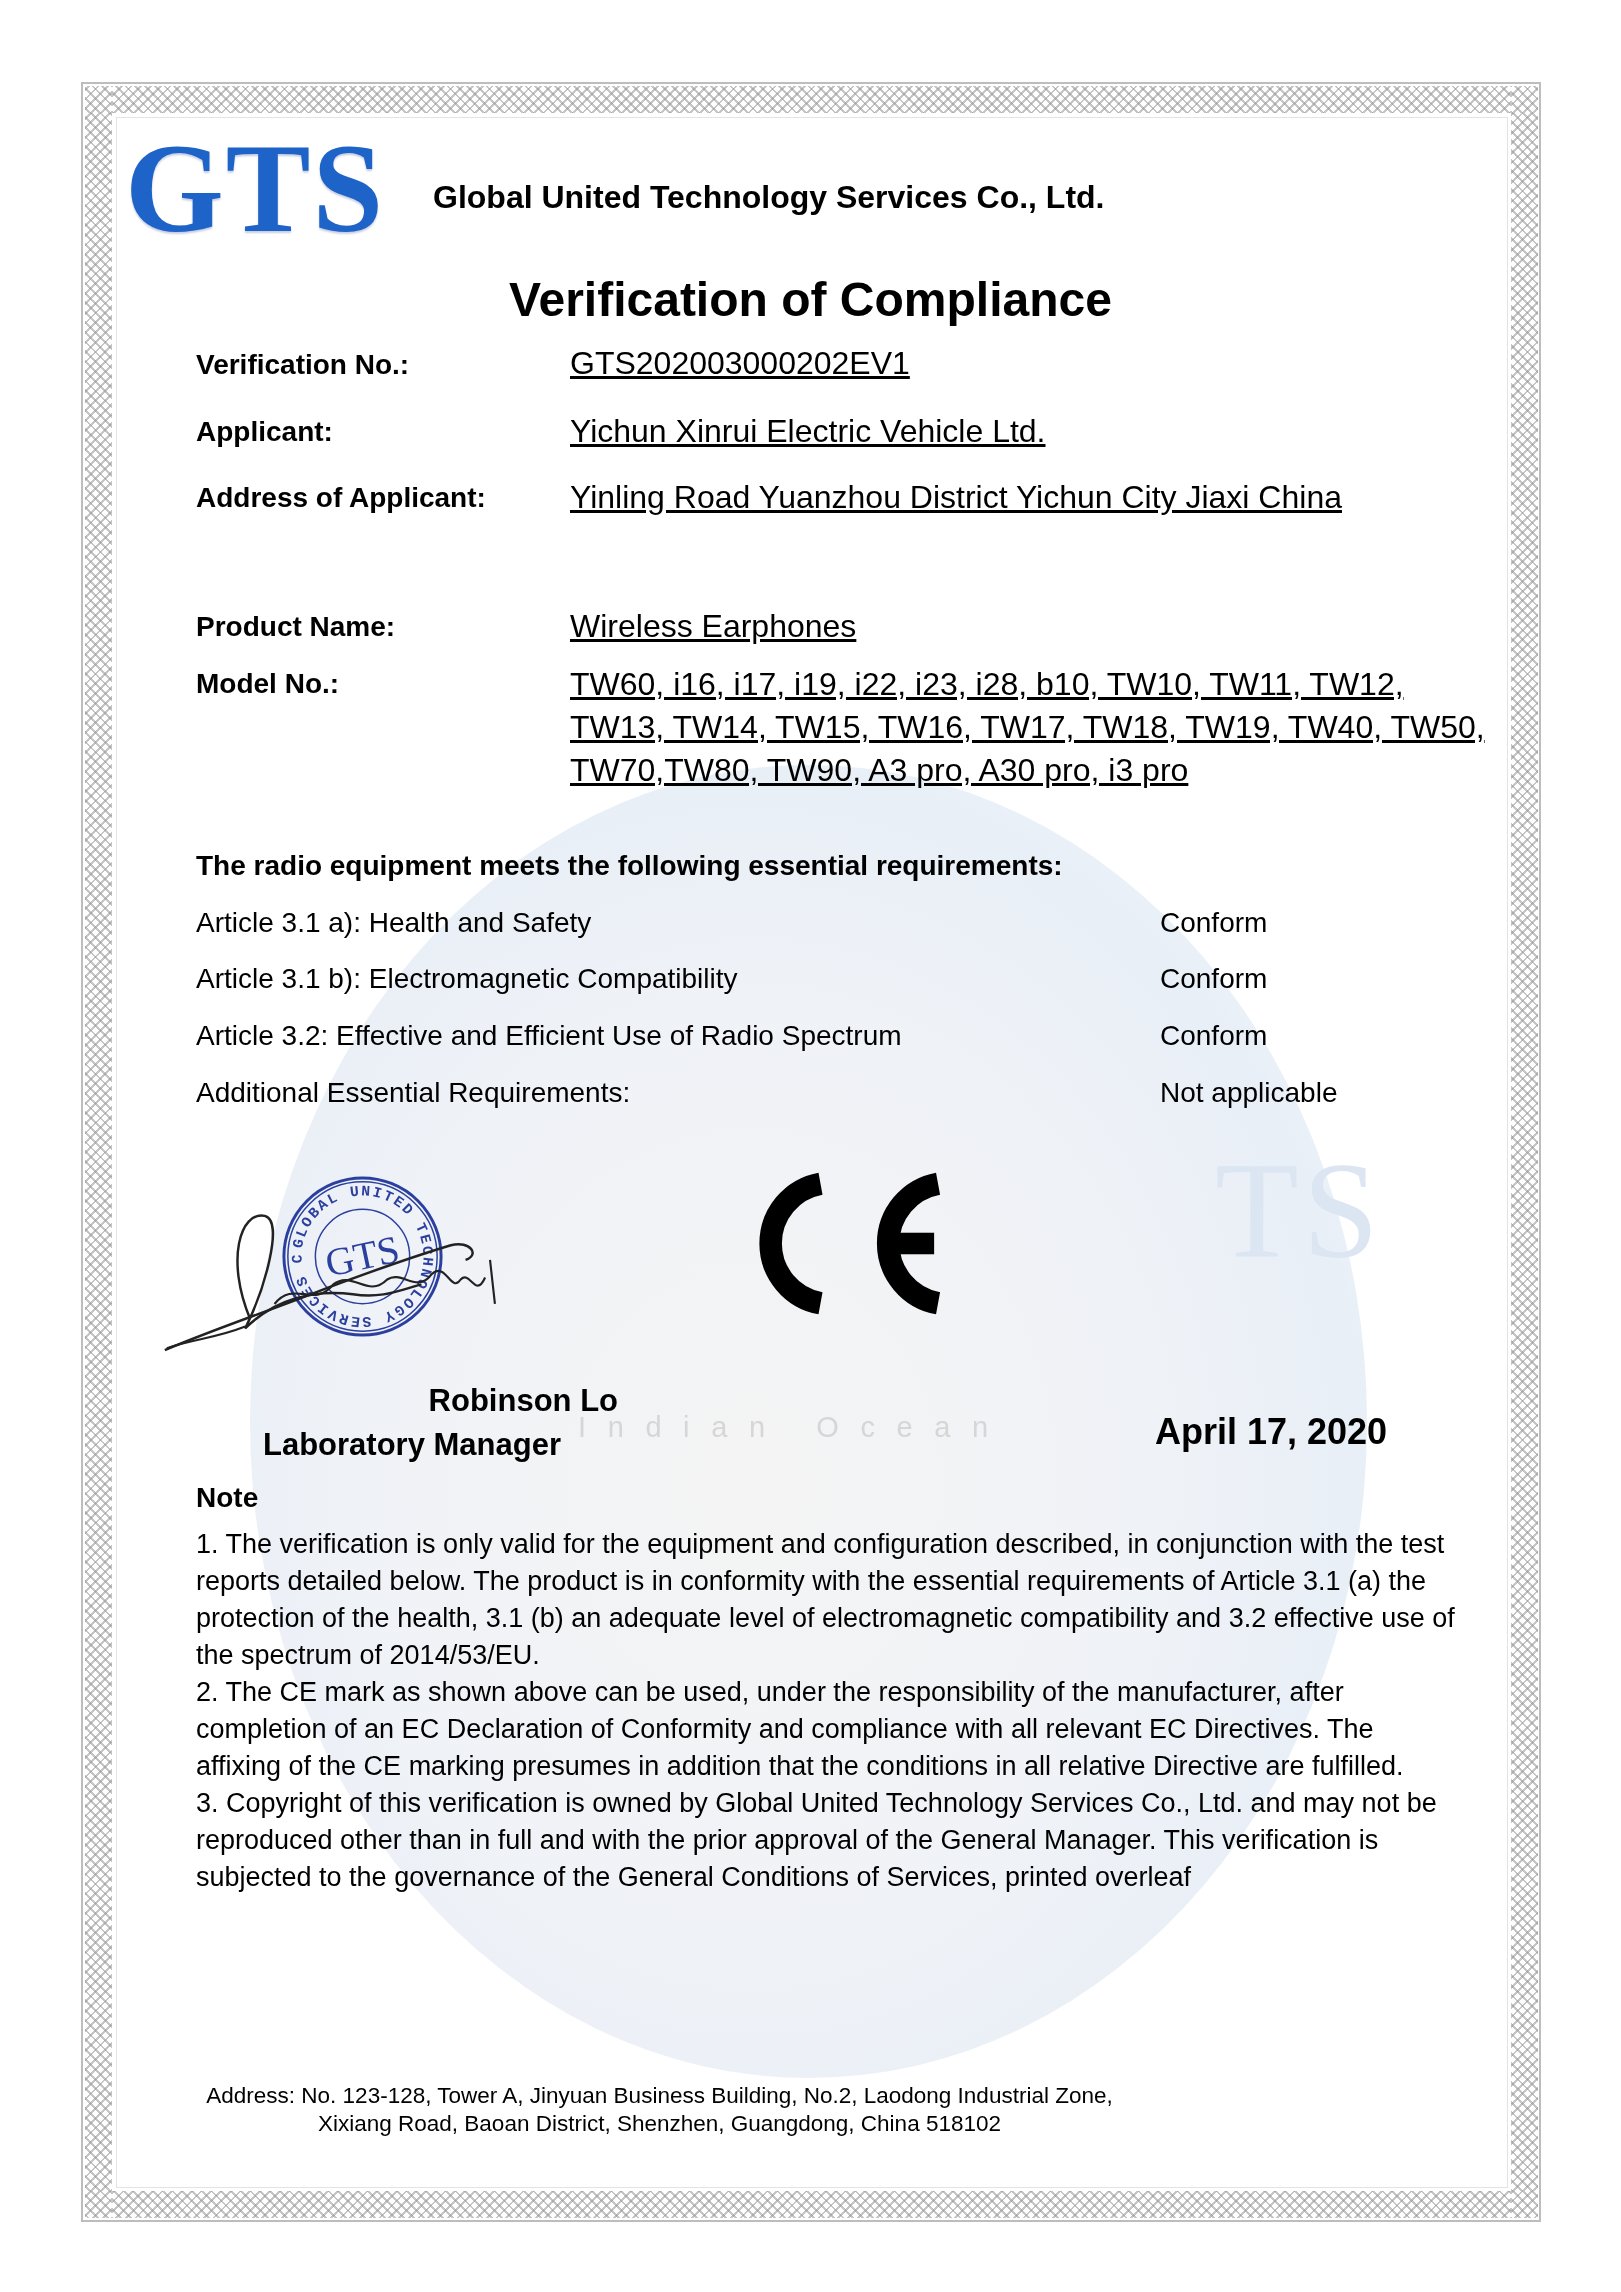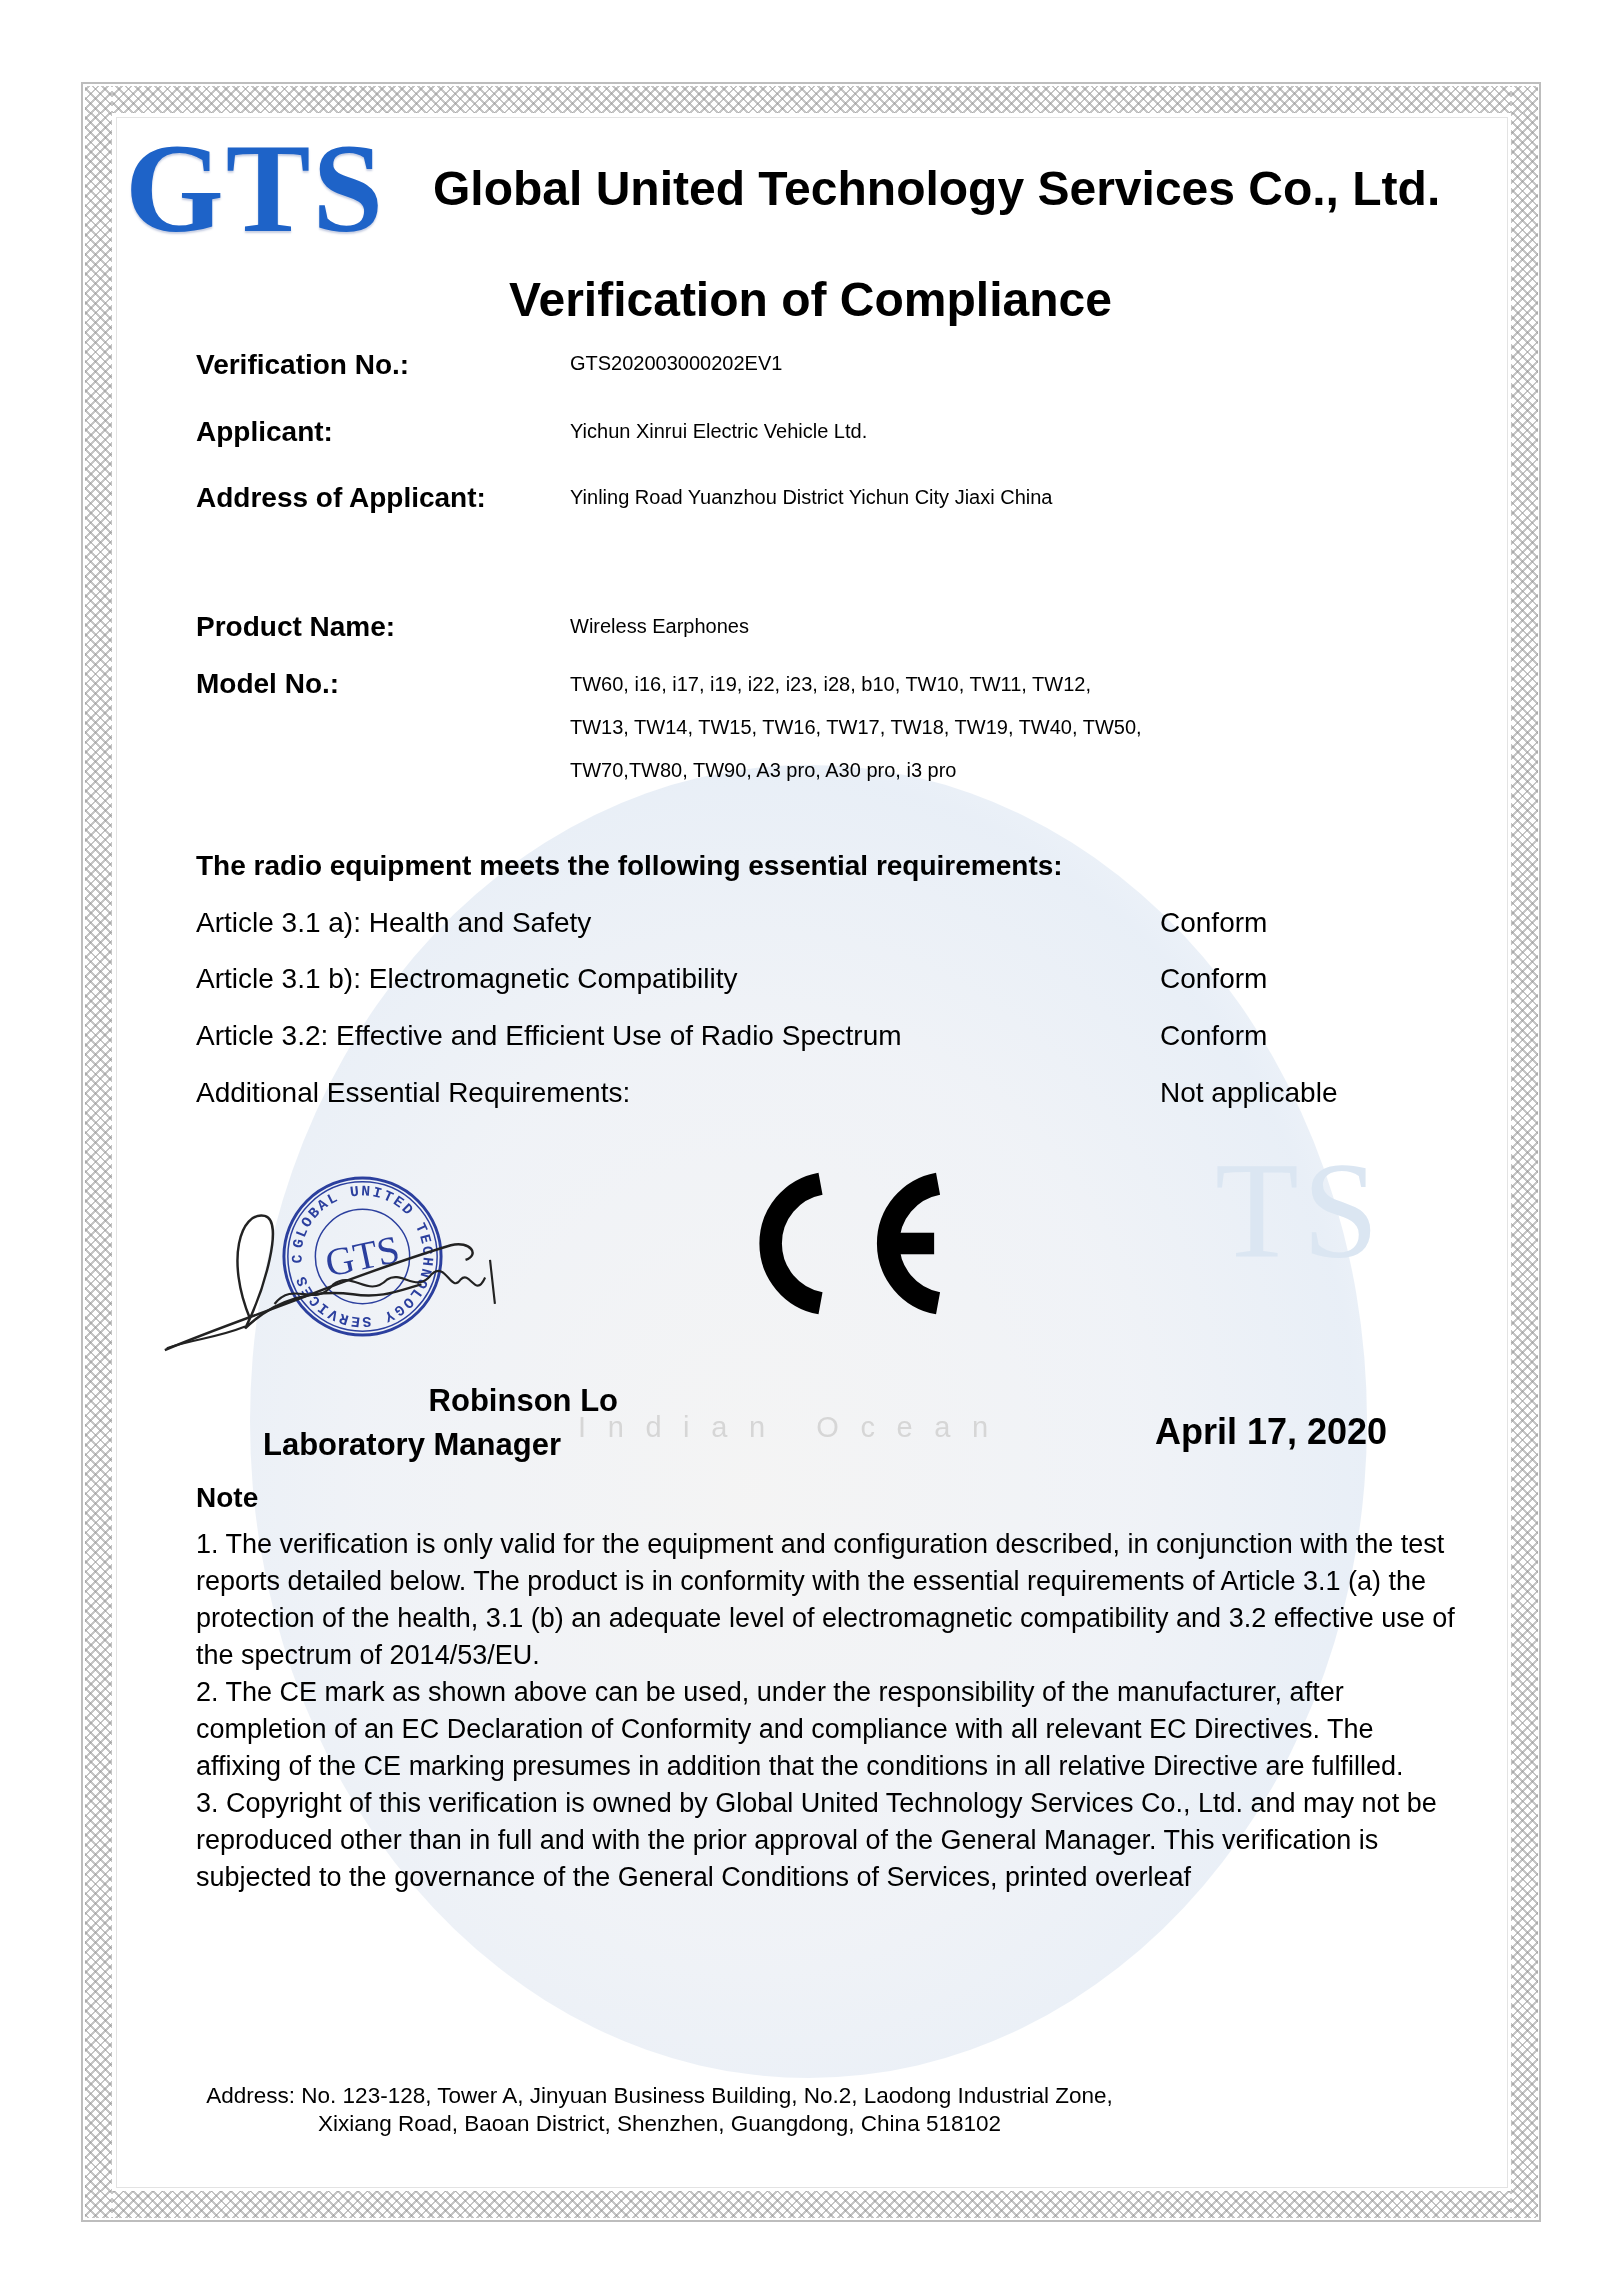--- a/index.html
+++ b/index.html
@@ -26,26 +26,26 @@
                      opacity: 0.9; }
   .watermark-text { position: absolute; left: 1215px; top: 1132px; font-family: "Liberation Serif", serif;
                     font-size: 137px; color: #dbe6f2; letter-spacing: 3.9px; }
   .watermark-ocean { position: absolute; left: 578px; top: 1411px; font-size: 29px; color: #d6d6d6;
                      letter-spacing: 21.6px; }
 
   
   .logo { position: absolute; left: 125px; top: 125px; font-family: "Liberation Serif", serif;
           font-weight: bold; font-size: 127px; line-height: 1; color: #1e63c8; letter-spacing: 2px;
           text-shadow: 0 2px 2px rgba(30,60,140,0.25); }
-  .company { position: absolute; left: 433px; top: 161px; font-size: 48px; font-weight: bold; white-space: nowrap; }
+  .company { position: absolute; left: 433px; top: 179px; font-size: 32px; font-weight: bold; white-space: nowrap; }
   .doc-title { position: absolute; left: 0; width: 1621px; text-align: center; top: 272px;
                font-size: 48px; font-weight: bold; }
 
   .field-label { position: absolute; left: 196px; font-size: 28px; font-weight: bold; white-space: nowrap; }
-  .field-value { position: absolute; left: 570px; font-size: 20px; white-space: nowrap; line-height: 43px; }
+  .field-value { position: absolute; left: 570px; font-size: 32px; white-space: nowrap; line-height: 43px; text-decoration: underline; }
 
   .req-heading { position: absolute; left: 196px; top: 850px; font-size: 28px; font-weight: bold; }
   .req-row { position: absolute; left: 196px; width: 1255px; height: 39px; font-size: 28px; }
   .req-article { position: absolute; left: 0; white-space: nowrap; }
   .req-status { position: absolute; left: 964px; white-space: nowrap; }
 
   
   .seal { position: absolute; left: 279px; top: 1173px; width: 167px; height: 167px; }
   .signature { position: absolute; left: 157px; top: 1201px; width: 382px; height: 157px; }
   .ce-mark { position: absolute; left: 742px; top: 1172px; width: 206px; height: 143px; }

